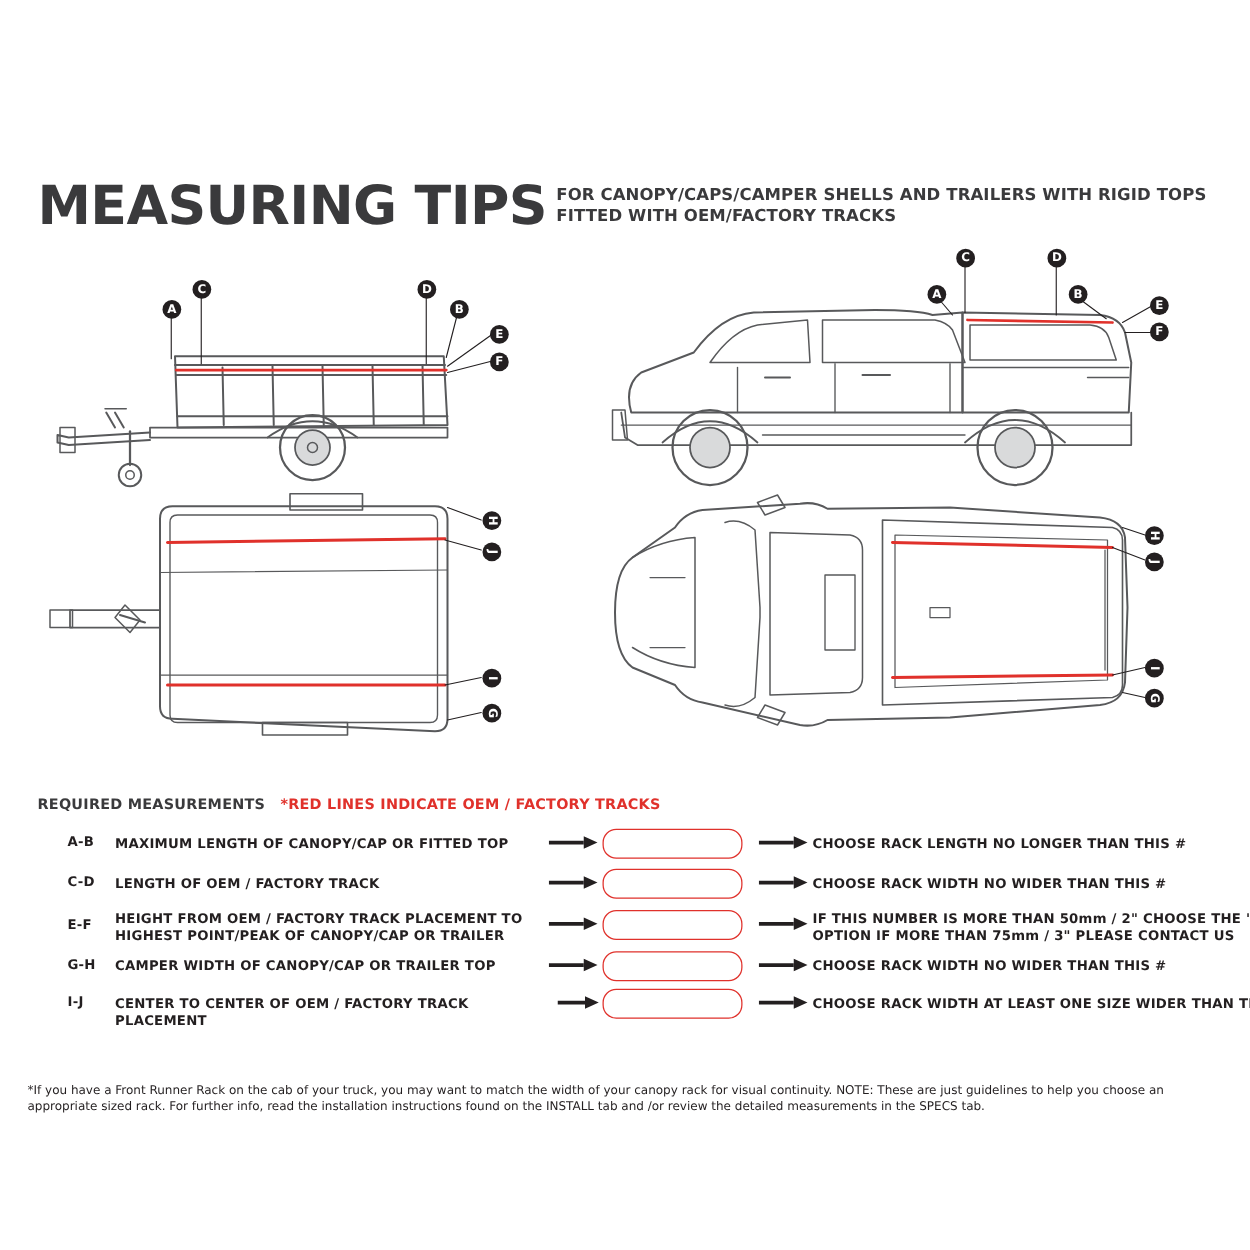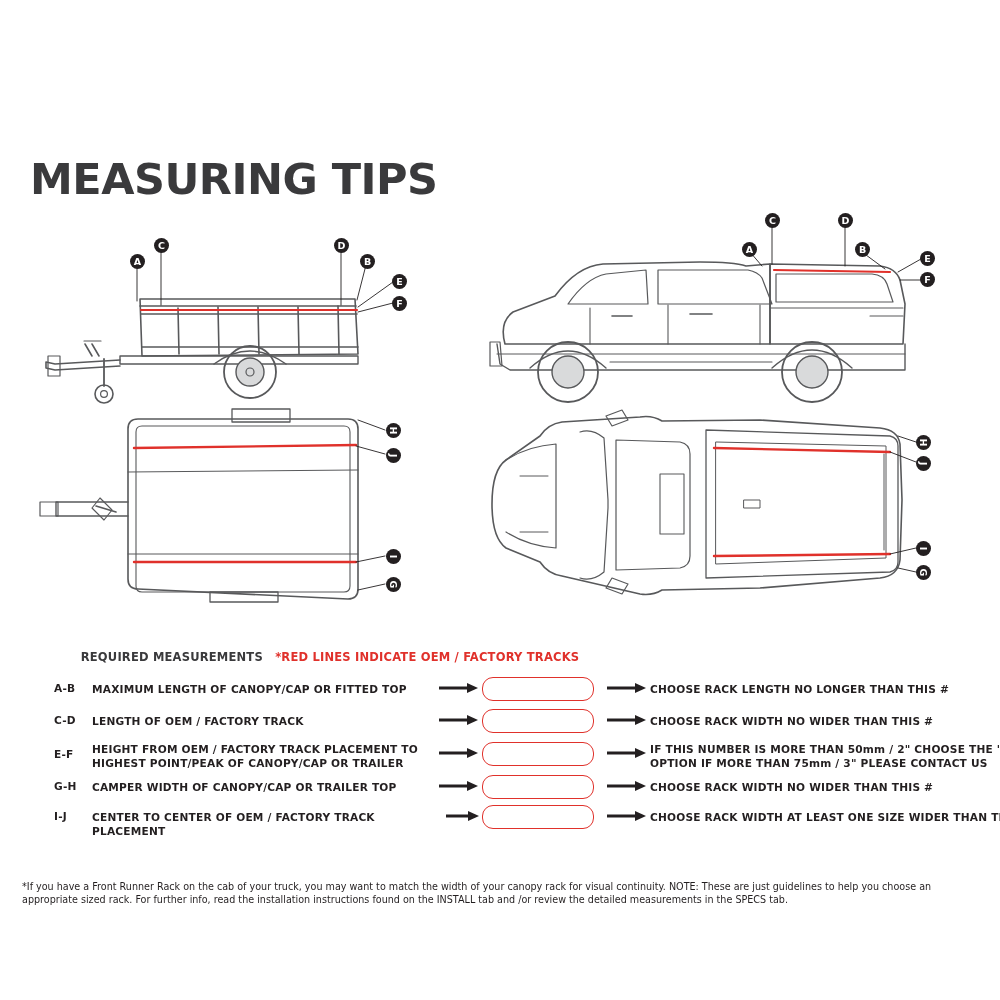--- a/index.html
+++ b/index.html
@@ -10,21 +10,21 @@
   body {
     width: 1000px;
     height: 1000px;
     font-family: "Liberation Sans", sans-serif;
     color: #231f20;
     position: relative;
     overflow: hidden;
   }
   #sheet {
     position: absolute;
-    left: 0; top: 14px;
+    left: 0; top: 0;
     width: 1000px;
     height: 900px;
     background: #fff;
     text-decoration: underline;
   }
 
   
   .header {
     position: absolute;
     left: 30px;
@@ -87,21 +87,20 @@
   
   .req-row {
     position: absolute;
     left: 30px;
     top: 636px;
     width: 600px;
     font-size: 11.5px;
     font-weight: bold;
     letter-spacing: 0.2px;
     font-family: "DejaVu Sans", sans-serif;
-    text-align: center;
   }
   .req-label { color: #3a3a3c; }
   .req-note { color: #e0312b; margin-left: 8px; }
 
   .table {
     position: absolute;
     left: 30px;
     top: 662px;
     width: 950px;
     height: 150px;
@@ -170,20 +169,21 @@
     margin-top: 38px;
   }
 </style>
 </head>
 <body>
 
 <div id="sheet">
 
   <div class="header">
     <div class="title">MEASURING TIPS</div>
+    <div class="subtitle">FOR CANOPY/CAPS/CAMPER SHELLS AND TRAILERS WITH RIGID TOPS FITTED WITH OEM/FACTORY TRACKS</div>
   </div>
 
   <div class="diagram-area">
 
     <svg class="svg-wrap" width="1000" height="435" viewBox="0 0 1000 435">
       <g fill="none" stroke="#58595b" stroke-width="1.6" stroke-linejoin="round" stroke-linecap="round">
 
         <g>
 
           <path d="M140 95 L355 95 L358 150 L142 152 Z"></path>

